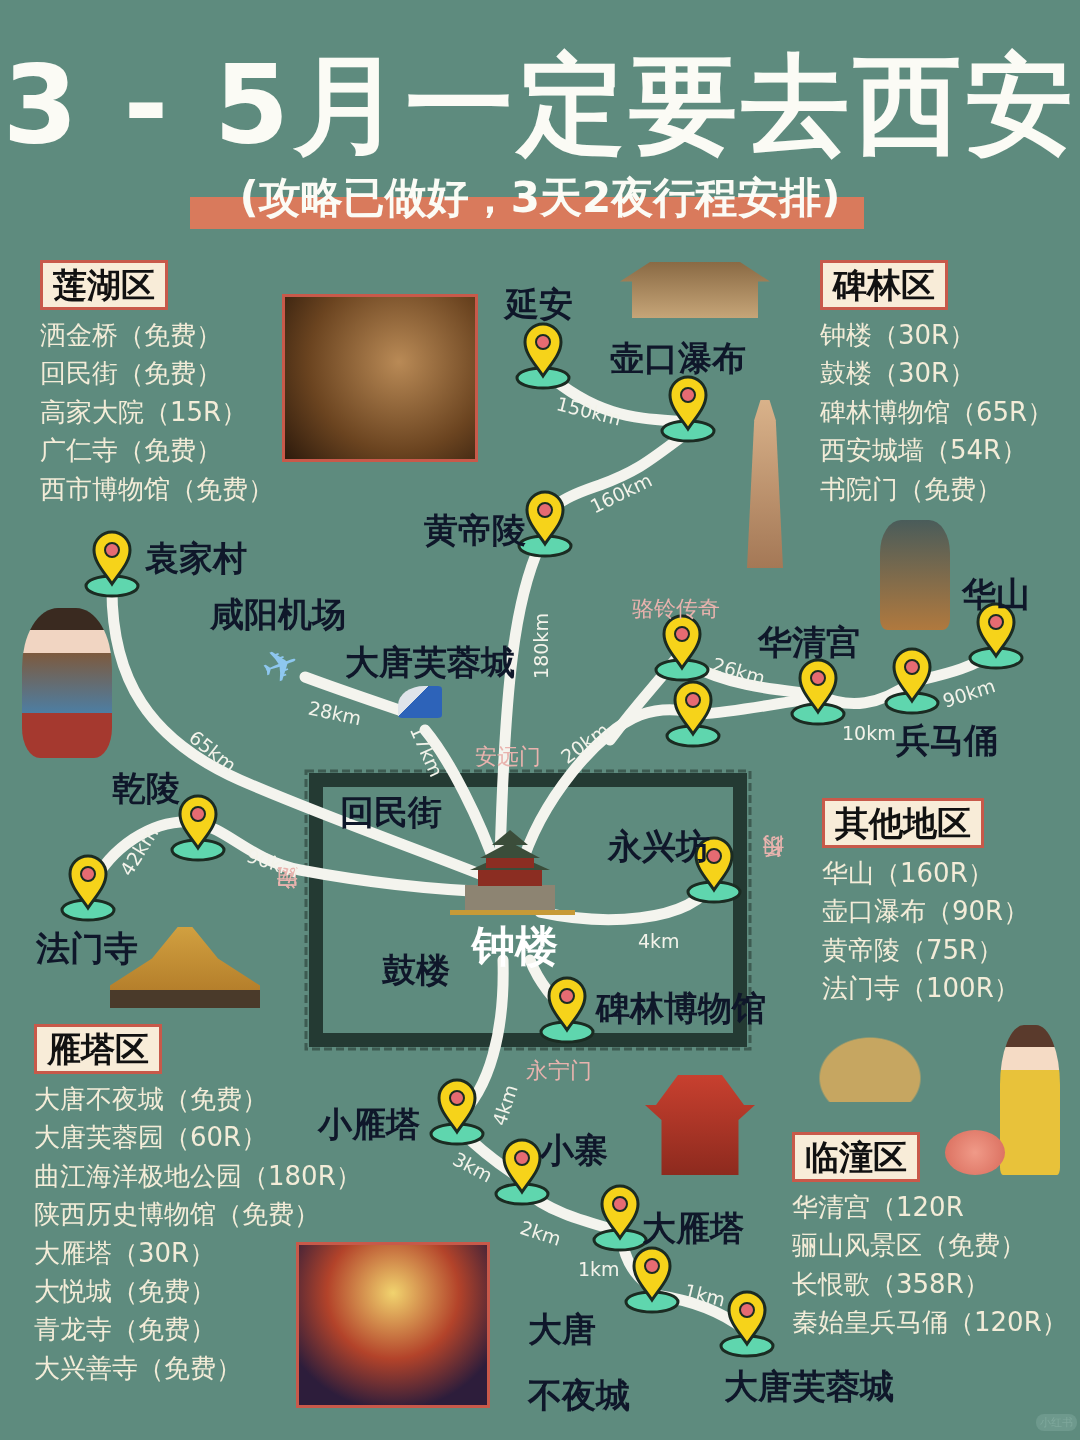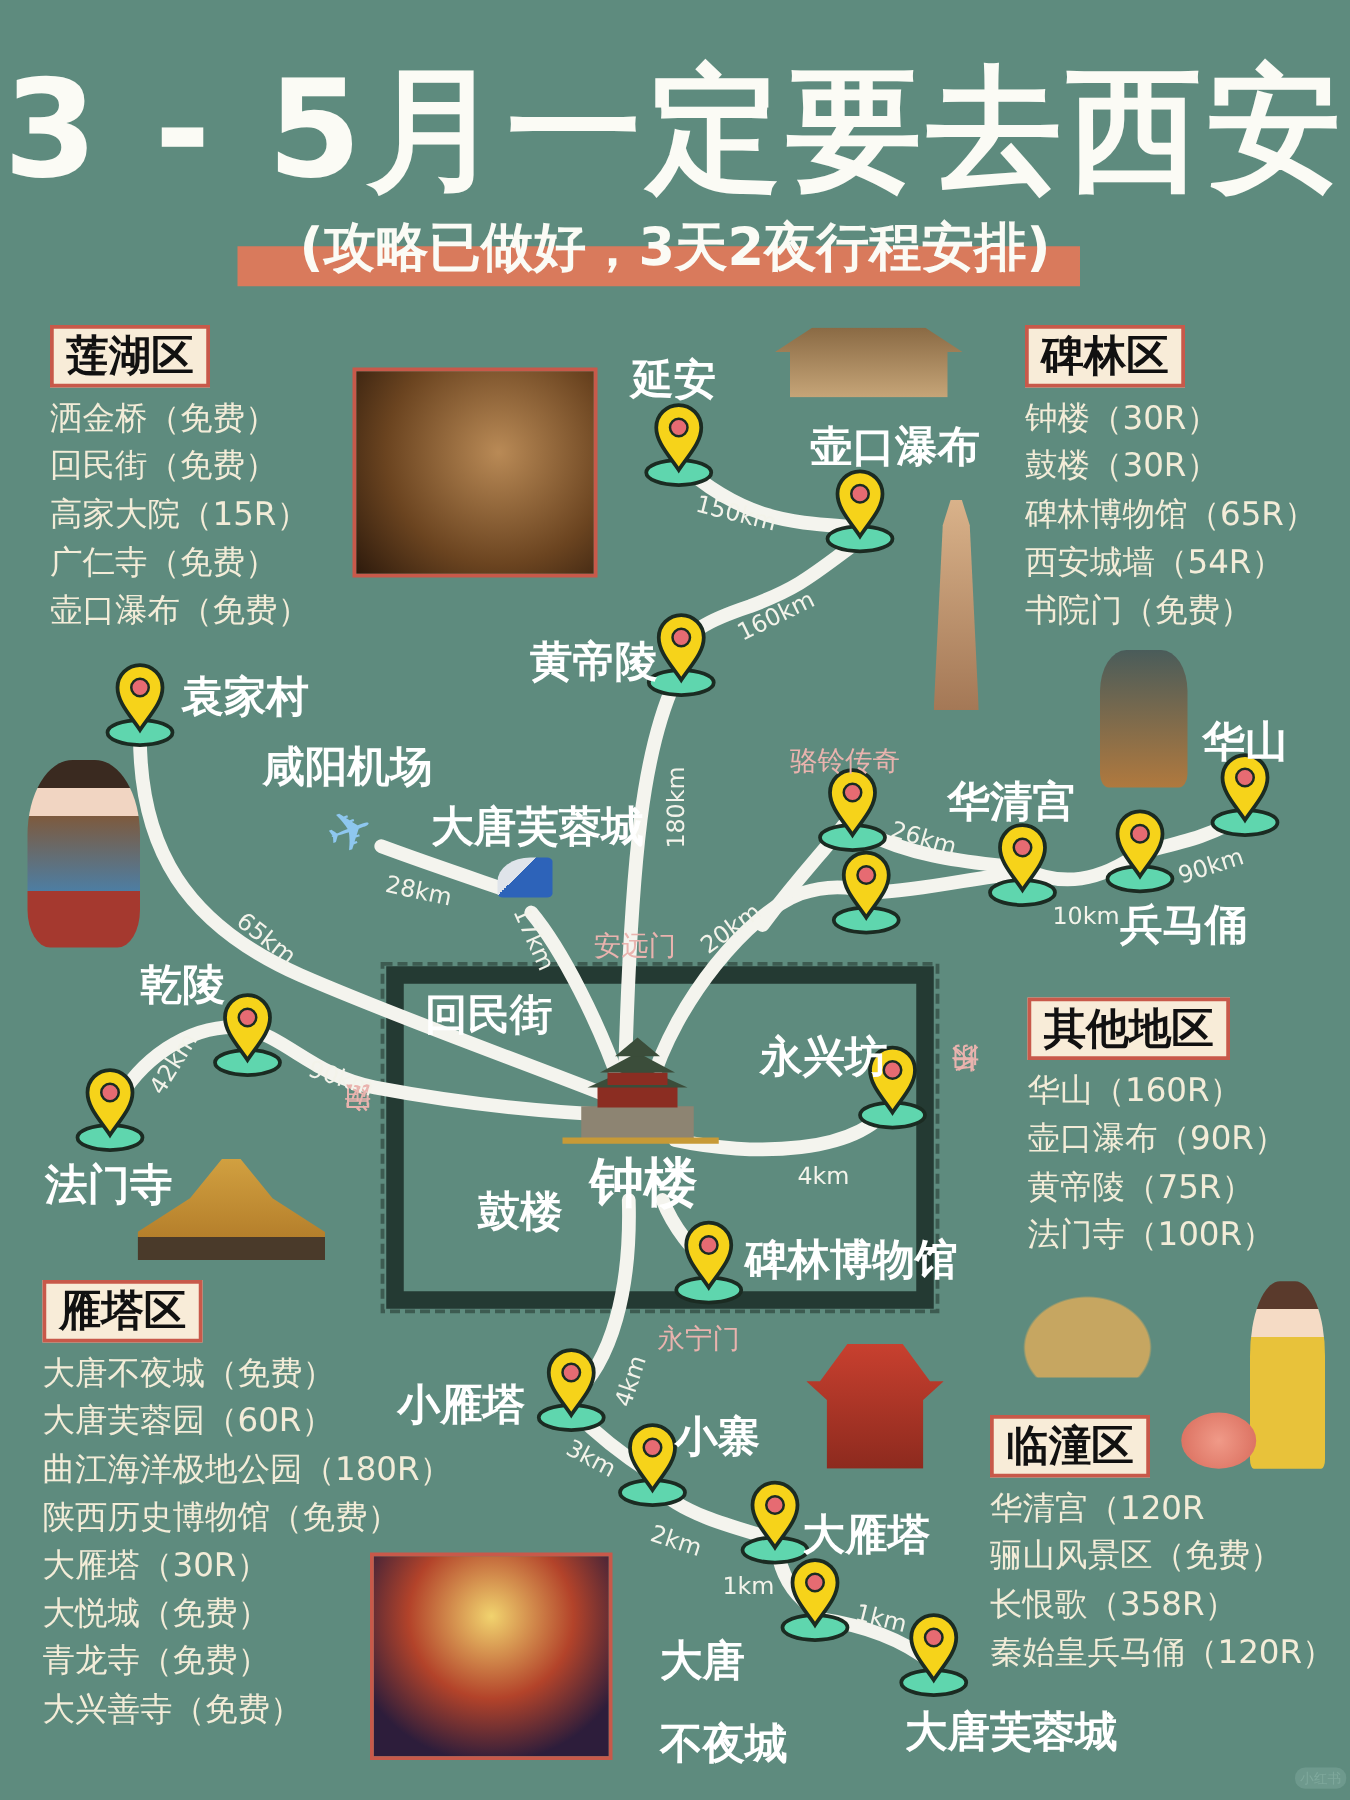--- a/index.html
+++ b/index.html
@@ -5,21 +5,21 @@
   html,body{margin:0;padding:0;}
   body{width:1080px;height:1440px;background:#5e8b7e;position:relative;overflow:hidden;font-family:"DejaVu Sans","Liberation Sans",sans-serif;}
   .abs{position:absolute;}
   .title{left:0;top:40px;width:1080px;text-align:center;color:#fbfbf5;font-size:108px;font-weight:bold;letter-spacing:4px;line-height:130px;}
   .sub-bar{left:190px;top:197px;width:674px;height:32px;background:#d97a5c;}
   .subtitle{left:0;top:168px;width:1080px;text-align:center;color:#fbfbf5;font-size:42px;font-weight:bold;line-height:60px;}
   .district{padding:0;}
   .d-head{display:inline-block;background:#f8ecd8;border:3px solid #c8594a;color:#111;font-weight:bold;font-size:34px;line-height:44px;padding:0 10px;}
   .d-list{margin:6px 0 0 0;padding:0;list-style:none;}
   .d-list li{color:#f3ecd8;font-size:26px;line-height:38.4px;white-space:nowrap;}
-  .ylabel{color:#ffffff;font-weight:bold;font-size:34px;white-space:nowrap;line-height:40px;}
+  .ylabel{color:#0f172a;font-weight:bold;font-size:34px;white-space:nowrap;line-height:40px;}
   .plabel{color:#e9b3ae;font-size:22px;white-space:nowrap;}
   .km{color:#f3f3ea;font-size:19px;white-space:nowrap;}
   .wlabel{color:#ffffff;font-weight:bold;font-size:43px;}
   .photo{border:3px solid #c8594a;}
   .vert{writing-mode:vertical-rl;}
   svg.map{position:absolute;left:0;top:0;}
 </style>
 </head>
 <body>
 
@@ -105,21 +105,21 @@
   </svg>
 </div>
 
 <div class="abs district" style="left:40px;top:260px;">
   <div class="d-head">莲湖区</div>
   <ul class="d-list">
     <li>洒金桥（免费）</li>
     <li>回民街（免费）</li>
     <li>高家大院（15R）</li>
     <li>广仁寺（免费）</li>
-    <li>壶口瀑布（免费）</li>
+    <li>西市博物馆（免费）</li>
   </ul>
 </div>
 
 <div class="abs district" style="left:820px;top:260px;">
   <div class="d-head">碑林区</div>
   <ul class="d-list">
     <li>钟楼（30R）</li>
     <li>鼓楼（30R）</li>
     <li>碑林博物馆（65R）</li>
     <li>西安城墙（54R）</li>
@@ -167,21 +167,21 @@
 <div class="abs" style="left:880px;top:520px;width:70px;height:110px;background:linear-gradient(#4a5c5a,#b0793e);border-radius:30% 30% 10% 10%;"></div>
 <div class="abs" style="left:22px;top:608px;width:90px;height:150px;background:linear-gradient(#3a2a20 15%,#f1d5c2 15%,#f1d5c2 30%,#7d5a3e 30%,#4d7ea3 70%,#a5392f 70%);border-radius:40% 40% 20% 20%;"></div>
 <div class="abs" style="left:110px;top:918px;width:150px;height:90px;background:linear-gradient(transparent 10%,#d1a040 10%,#b57f2b 80%,#4a3a2a 80%);clip-path:polygon(50% 0,72% 45%,100% 75%,100% 100%,0 100%,0 75%,28% 45%);"></div>
 <div class="abs" style="left:645px;top:1075px;width:110px;height:100px;background:linear-gradient(#c8402f,#8d2a1e);clip-path:polygon(10% 30%,30% 0,70% 0,90% 30%,100% 30%,85% 45%,85% 100%,15% 100%,15% 45%,0 30%);"></div>
 <div class="abs" style="left:800px;top:1022px;width:140px;height:80px;background:radial-gradient(ellipse at 50% 70%,#c6a661 50%,transparent 52%);"></div>
 <div class="abs" style="left:1000px;top:1025px;width:60px;height:150px;background:linear-gradient(#5a3a2c 15%,#f5dbc5 15%,#f5dbc5 30%,#e8c23a 30%);border-radius:40% 40% 5% 5%;"></div>
 <div class="abs" style="left:945px;top:1130px;width:60px;height:45px;background:radial-gradient(circle,#f09a88,#d86a5a);border-radius:50%;"></div>
 <div class="abs photo" style="left:296px;top:1242px;width:188px;height:160px;background:radial-gradient(circle at 50% 30%,#f1d36e,#b3432a 45%,#2d1d3b 80%);"></div>
 
 <div class="abs ylabel" style="left:505px;top:284px;">延安</div>
-<div class="abs ylabel" style="left:648px;top:338px;text-align:center;">壶口瀑布</div>
+<div class="abs ylabel" style="left:610px;top:338px;text-align:center;">壶口瀑布</div>
 <div class="abs ylabel" style="left:424px;top:510px;">黄帝陵</div>
 <div class="abs ylabel" style="left:145px;top:538px;">袁家村</div>
 <div class="abs ylabel" style="left:210px;top:594px;">咸阳机场</div>
 <div class="abs ylabel" style="left:345px;top:642px;">大唐芙蓉城</div>
 <div class="abs ylabel" style="left:962px;top:574px;">华山</div>
 <div class="abs ylabel" style="left:758px;top:622px;">华清宫</div>
 <div class="abs ylabel" style="left:896px;top:720px;">兵马俑</div>
 <div class="abs ylabel" style="left:112px;top:768px;">乾陵</div>
 <div class="abs ylabel" style="left:36px;top:928px;">法门寺</div>
 <div class="abs ylabel" style="left:340px;top:792px;">回民街</div>

